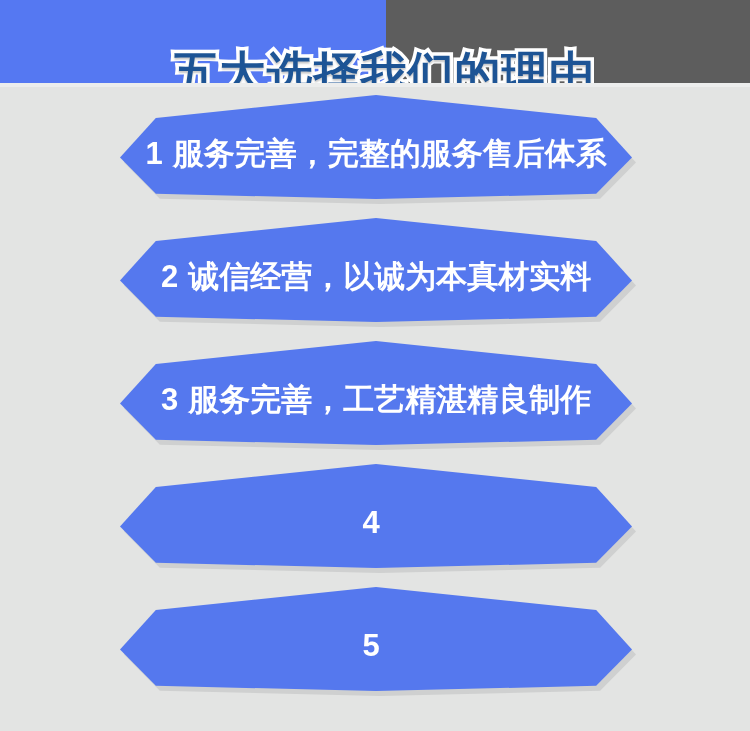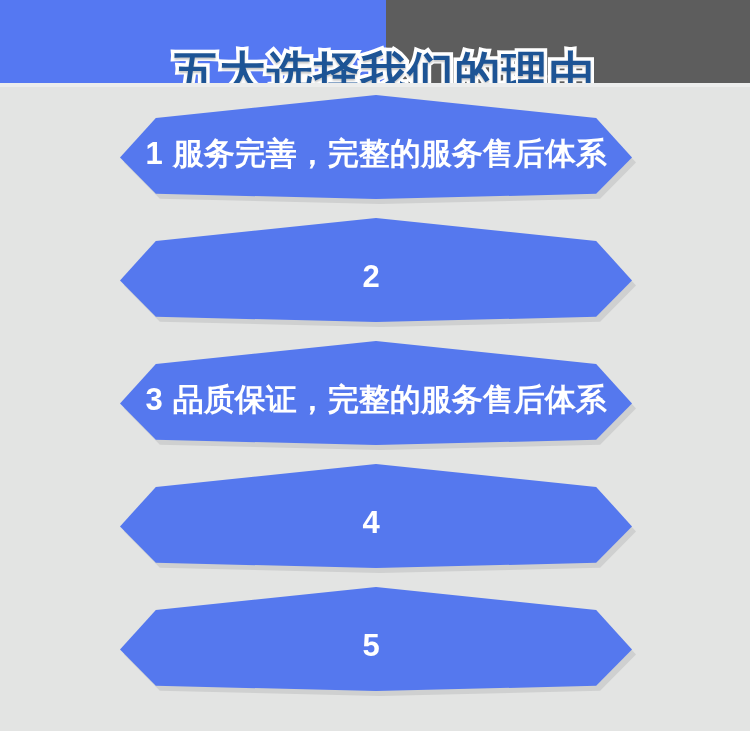--- a/index.html
+++ b/index.html
@@ -194,31 +194,32 @@
         </div>
       </div>
     </div>
 
     <div class="row row-1">
       <div class="banner">
         <div class="banner-shadow"></div>
         <div class="banner-shape"></div>
         <div class="banner-text">
           <span class="banner-num">2</span>
+          <span class="banner-label">诚信经营，以诚为本真材实料</span>
         </div>
       </div>
     </div>
 
     <div class="row row-2">
       <div class="banner">
         <div class="banner-shadow"></div>
         <div class="banner-shape"></div>
         <div class="banner-text">
           <span class="banner-num">3</span>
-          <span class="banner-label">品质保证，完整的服务售后体系</span>
+          <span class="banner-label">服务完善，工艺精湛精良制作</span>
         </div>
       </div>
     </div>
 
     <div class="row row-3">
       <div class="banner">
         <div class="banner-shadow"></div>
         <div class="banner-shape"></div>
         <div class="banner-text">
           <span class="banner-num">4</span>

